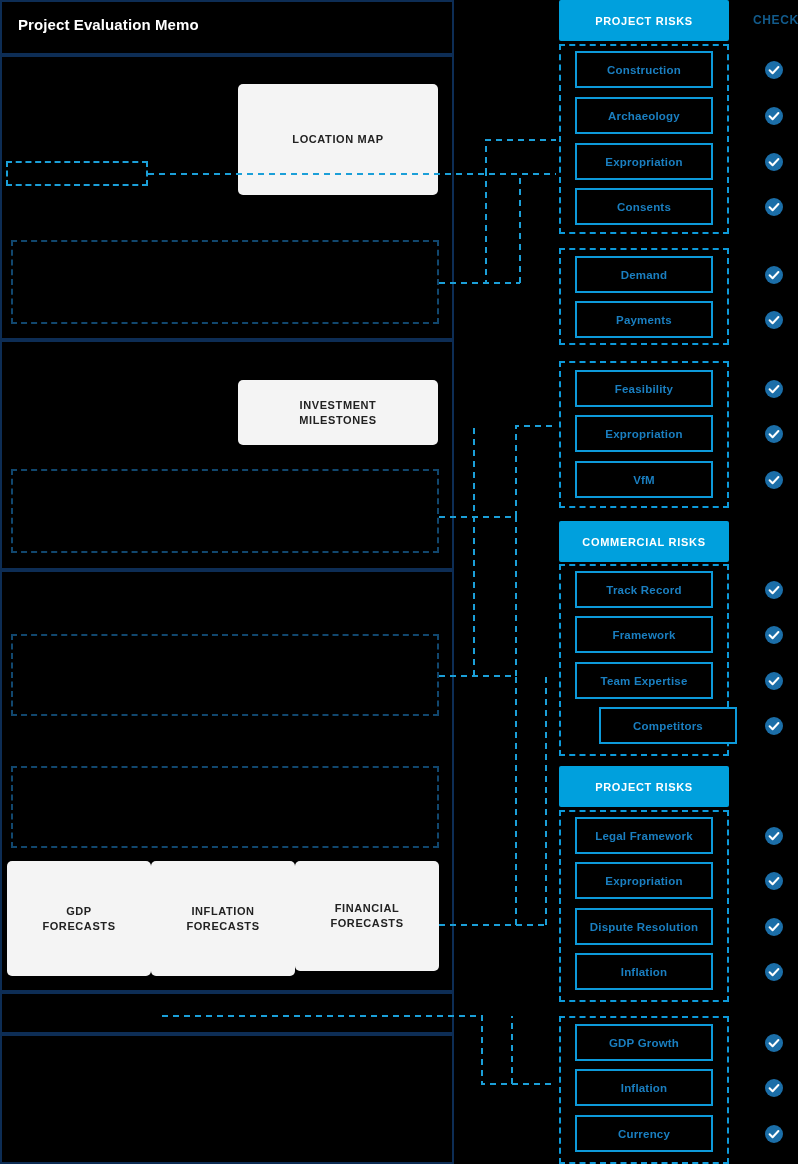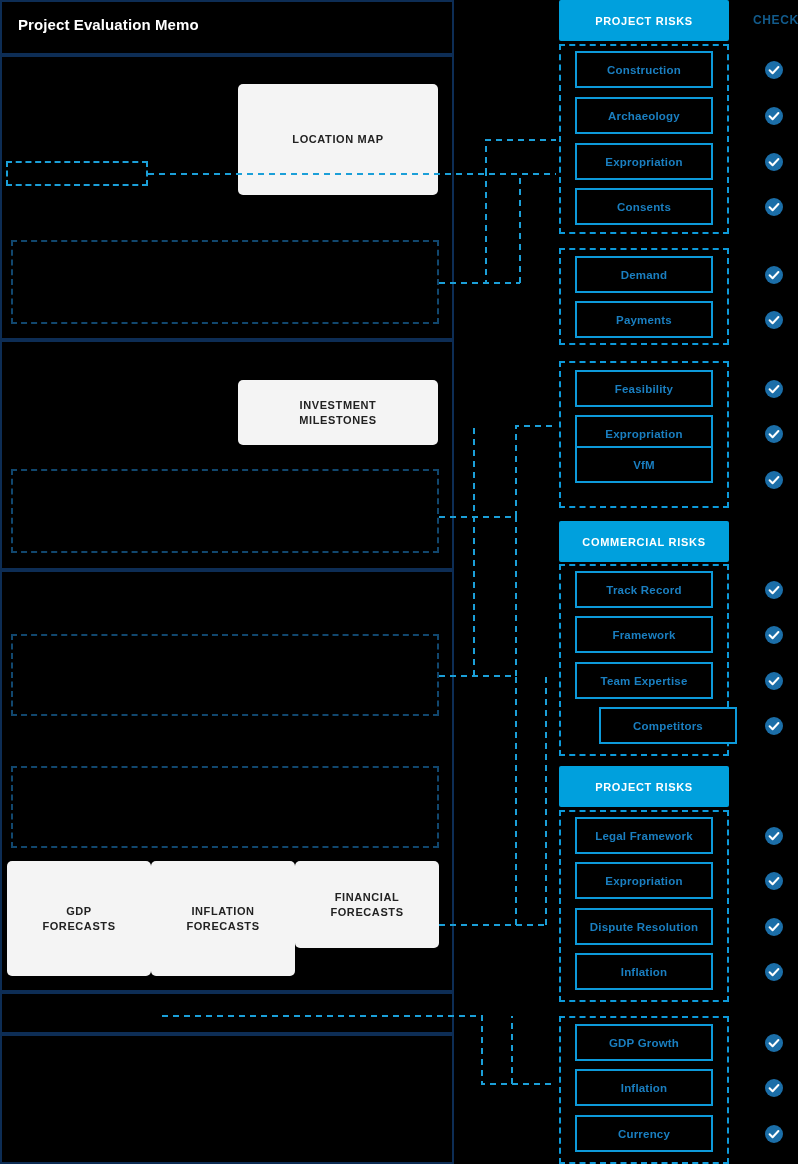--- a/index.html
+++ b/index.html
@@ -107,21 +107,21 @@
 MILESTONES</span>
         </div>
         <div class="card" style="left: 7px; top: 861px; width: 144px; height: 115px;">
           <span style="white-space: pre-line;">GDP
 FORECASTS</span>
         </div>
         <div class="card" style="left: 151px; top: 861px; width: 144px; height: 115px;">
           <span style="white-space: pre-line;">INFLATION
 FORECASTS</span>
         </div>
-        <div class="card" style="left: 295px; top: 861px; width: 144px; height: 87px;">
+        <div class="card" style="left: 295px; top: 861px; width: 144px; height: 110px;">
           <span style="white-space: pre-line;">FINANCIAL
 FORECASTS</span>
         </div>
       </div>
   </div>
 
   <svg class="conn" id="connector-layer" viewBox="0 0 798 1164" xmlns="http://www.w3.org/2000/svg">
       <path d="M 148 174 L 556 174" fill="none" stroke="#1b9fd8" stroke-width="2" stroke-dasharray="6 5"></path>
       <path d="M 486 174 L 486 140 L 556 140" fill="none" stroke="#1b9fd8" stroke-width="2" stroke-dasharray="6 5"></path>
       <path d="M 439 283 L 486 283 L 486 174" fill="none" stroke="#1b9fd8" stroke-width="2" stroke-dasharray="6 5"></path>
@@ -162,21 +162,21 @@
       <div class="risk-item" style="top: 301px;">
         <span>Payments</span>
       </div>
       <div class="risk-group" style="top: 361px; height: 147px;"></div>
       <div class="risk-item" style="top: 370px;">
         <span>Feasibility</span>
       </div>
       <div class="risk-item" style="top: 415px;">
         <span>Expropriation</span>
       </div>
-      <div class="risk-item" style="top: 446px;">
+      <div class="risk-item" style="top: 461px;">
         <span>VfM</span>
       </div>
       <div class="risk-header" style="top: 521px;">
         <span>COMMERCIAL RISKS</span>
       </div>
       <div class="risk-group" style="top: 564px; height: 192px;"></div>
       <div class="risk-item" style="top: 571px;">
         <span>Track Record</span>
       </div>
       <div class="risk-item" style="top: 616px;">

